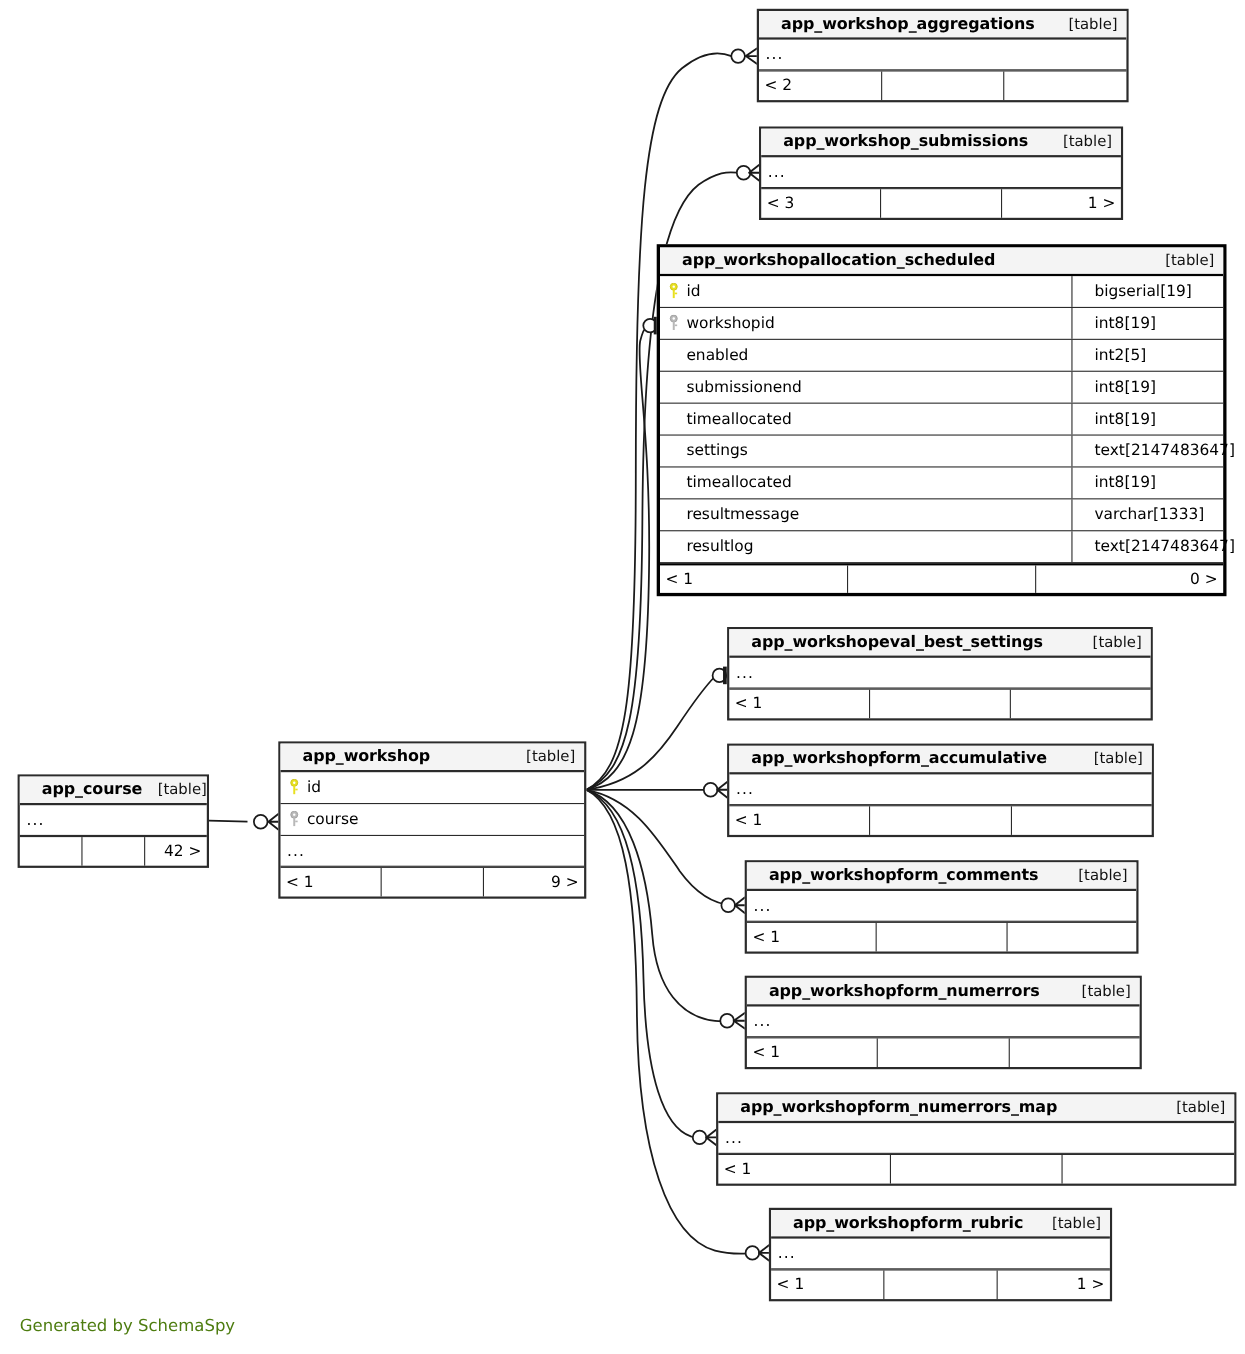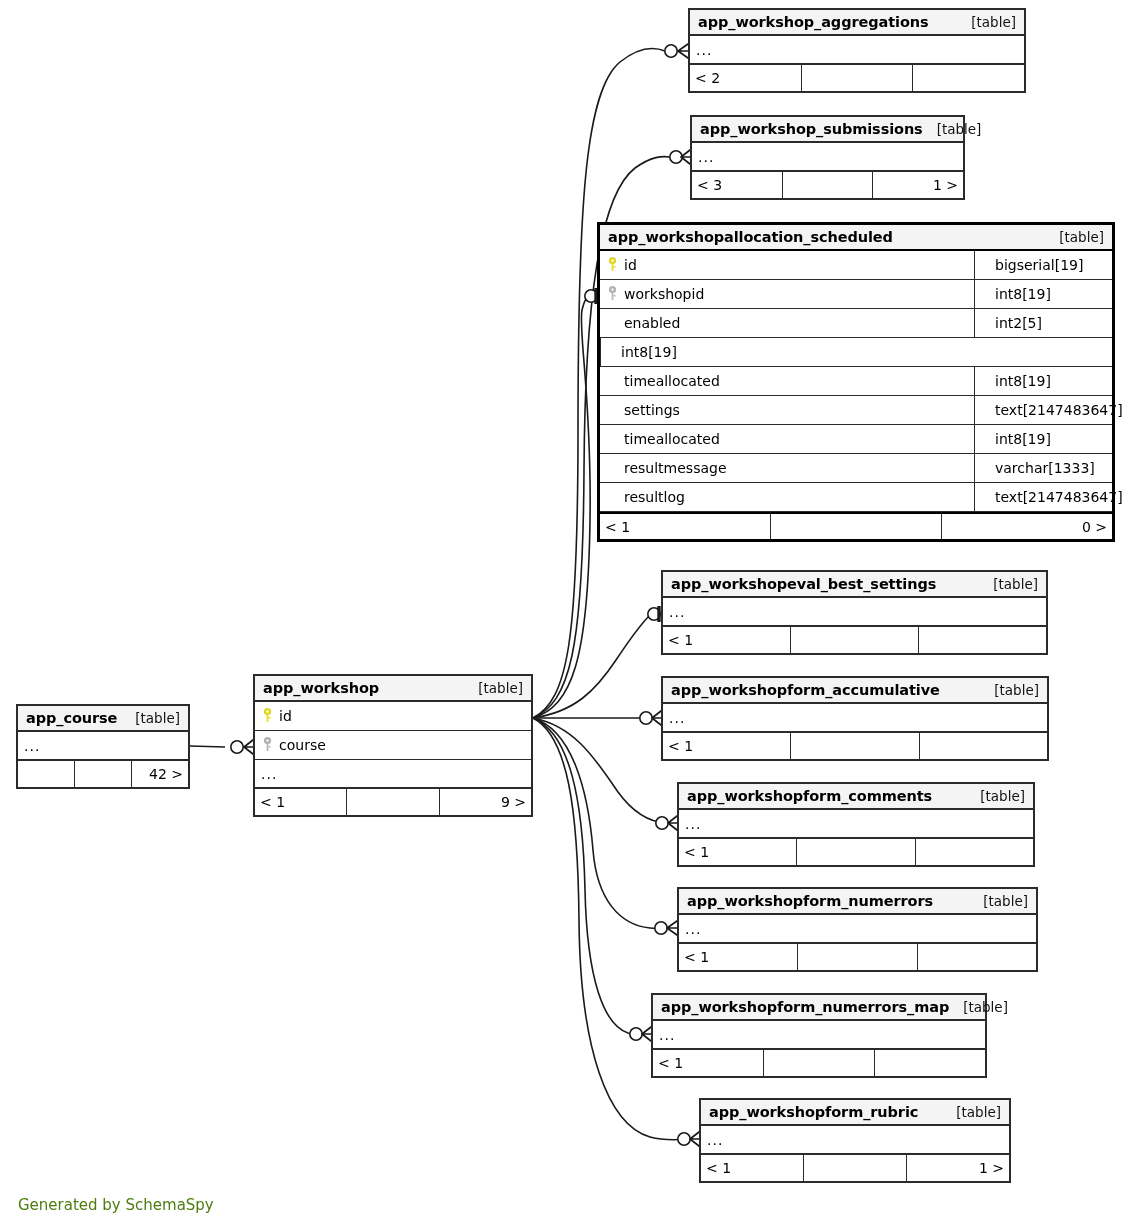--- a/index.html
+++ b/index.html
@@ -36,21 +36,21 @@
   }
   .tbl.focus {
     border: 3px solid #000000;
   }
   .tbl .hdr {
     display: flex;
     align-items: center;
     justify-content: space-between;
     background: #f4f4f4;
     border-bottom: 2px solid #2b2b2b;
-    padding: 3px 8px 4px 8px;
+    padding: 3px 8px 4px 20px;
     height: 26px;
     box-sizing: border-box;
   }
   .tbl.focus .hdr { border-bottom: 2px solid #000; }
   .hdr .tname {
     font-weight: bold;
     font-size: 14.5px;
     color: #000;
     white-space: nowrap;
     letter-spacing: -0.1px;
@@ -208,21 +208,21 @@
       </div>
       <div class="row ell">
         <span class="ellip">...</span>
       </div>
       <div class="foot">
         <div class="fc">&lt; 2</div>
         <div class="fc"></div>
         <div class="fc right"></div>
       </div>
     </div>
-    <div class="tbl" style="left: 690px; top: 115px; width: 275px;">
+    <div class="tbl" style="left: 690px; top: 115px; width: 331px;">
       <div class="hdr">
         <span class="tname">app_workshop_submissions</span>
         <span class="ttag">[table]</span>
       </div>
       <div class="row ell">
         <span class="ellip">...</span>
       </div>
       <div class="foot">
         <div class="fc">&lt; 3</div>
         <div class="fc"></div>
@@ -263,20 +263,24 @@
         <div class="ctype">int8[19]</div>
       </div>
       <div class="row">
         <div class="cname">
           <span class="keyicon"></span>
           <span>enabled</span>
         </div>
         <div class="ctype">int2[5]</div>
       </div>
       <div class="row">
+        <div class="cname">
+          <span class="keyicon"></span>
+          <span>submissionend</span>
+        </div>
         <div class="ctype">int8[19]</div>
       </div>
       <div class="row">
         <div class="cname">
           <span class="keyicon"></span>
           <span>timeallocated</span>
         </div>
         <div class="ctype">int8[19]</div>
       </div>
       <div class="row">
@@ -362,21 +366,21 @@
       </div>
       <div class="row ell">
         <span class="ellip">...</span>
       </div>
       <div class="foot">
         <div class="fc">&lt; 1</div>
         <div class="fc"></div>
         <div class="fc right"></div>
       </div>
     </div>
-    <div class="tbl" style="left: 651px; top: 993px; width: 336px;">
+    <div class="tbl" style="left: 651px; top: 993px; width: 473px;">
       <div class="hdr">
         <span class="tname">app_workshopform_numerrors_map</span>
         <span class="ttag">[table]</span>
       </div>
       <div class="row ell">
         <span class="ellip">...</span>
       </div>
       <div class="foot">
         <div class="fc">&lt; 1</div>
         <div class="fc"></div>

